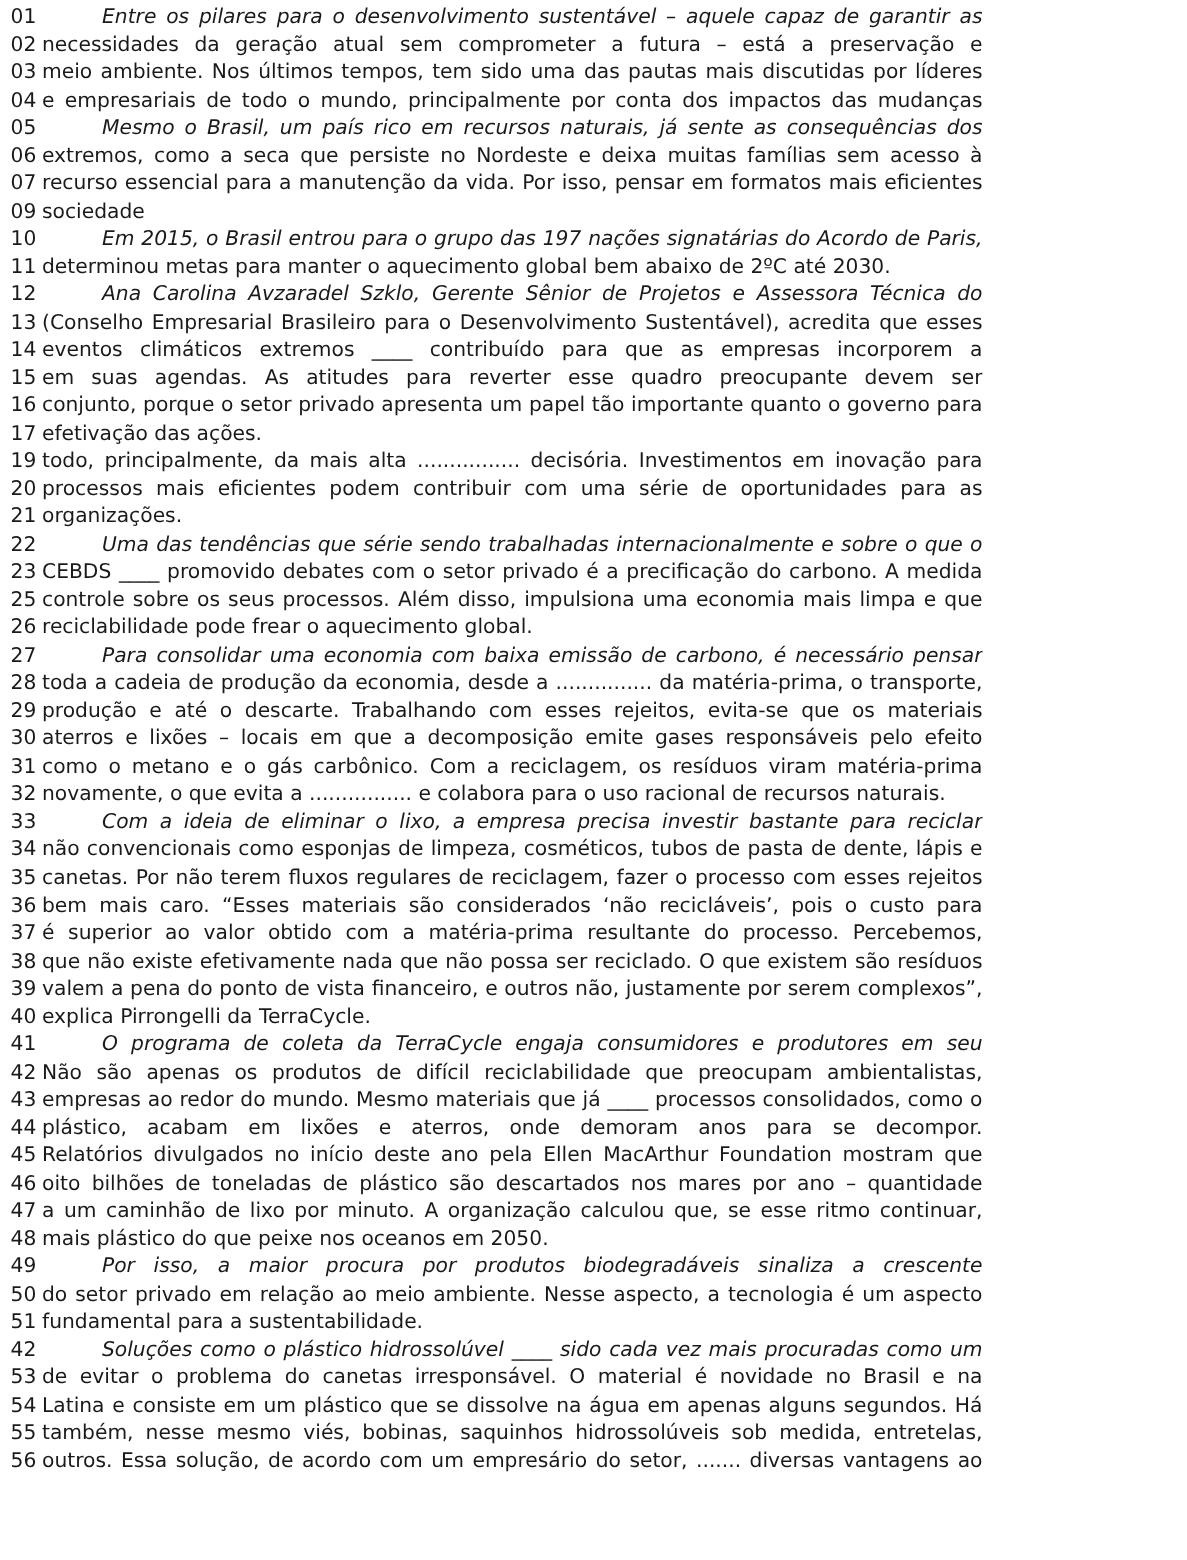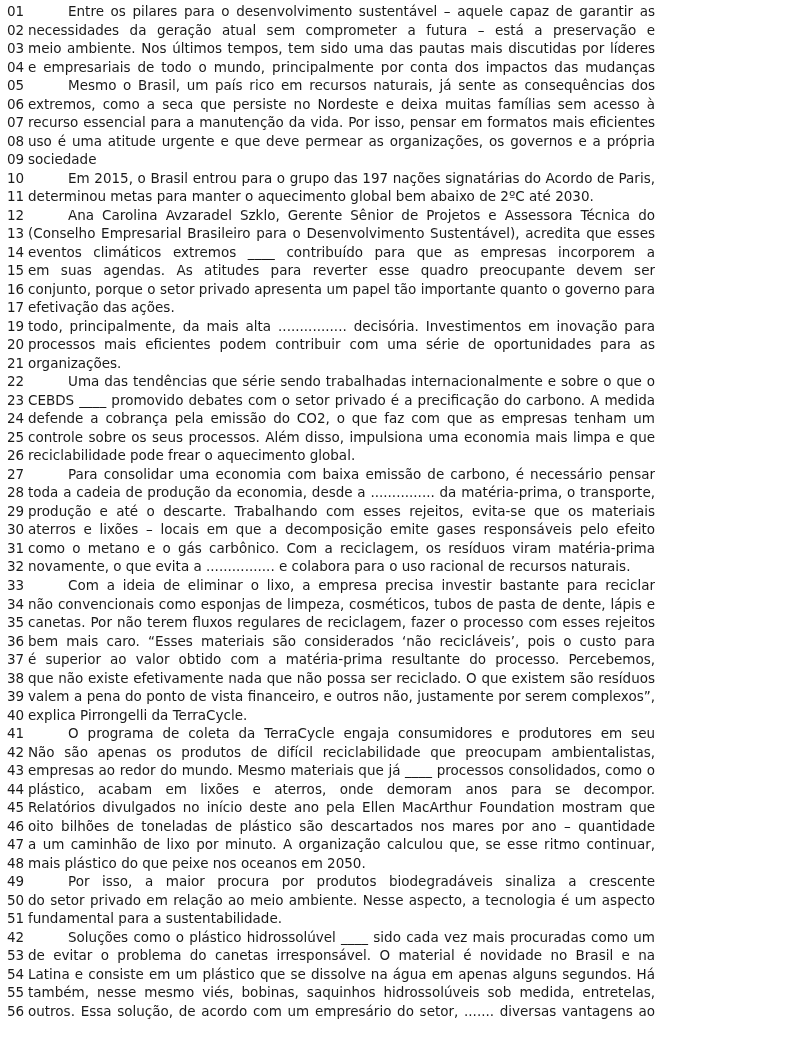--- a/index.html
+++ b/index.html
@@ -43,20 +43,21 @@
     line-height: 18.53px;
     text-align: justify;
     text-align-last: justify;
     text-justify: inter-word;
   }
   .txt.flush {
     text-align-last: left;
   }
   .txt.indent {
     text-indent: 40px;
+    font-style: italic;
   }
 </style>
 </head>
 <body>
 
 <div class="page">
     <div class="line">
     <span class="num">01</span>
     <span class="txt indent">Entre os pilares para o desenvolvimento sustentável – aquele capaz de garantir as</span>
   </div>
@@ -78,24 +79,20 @@
   </div>
     <div class="line">
     <span class="num">06</span>
     <span class="txt">extremos, como a seca que persiste no Nordeste e deixa muitas famílias sem acesso à água,</span>
   </div>
     <div class="line">
     <span class="num">07</span>
     <span class="txt">recurso essencial para a manutenção da vida. Por isso, pensar em formatos mais eficientes de</span>
   </div>
     <div class="line">
-    <span class="num">08</span>
-    <span class="txt">uso é uma atitude urgente e que deve permear as organizações, os governos e a própria</span>
-  </div>
-    <div class="line">
     <span class="num">09</span>
     <span class="txt flush">sociedade</span>
   </div>
     <div class="line">
     <span class="num">10</span>
     <span class="txt indent">Em 2015, o Brasil entrou para o grupo das 197 nações signatárias do Acordo de Paris, que</span>
   </div>
     <div class="line">
     <span class="num">11</span>
     <span class="txt flush">determinou metas para manter o aquecimento global bem abaixo de 2ºC até 2030.</span>
@@ -138,24 +135,20 @@
   </div>
     <div class="line">
     <span class="num">22</span>
     <span class="txt indent">Uma das tendências que série sendo trabalhadas internacionalmente e sobre o que o</span>
   </div>
     <div class="line">
     <span class="num">23</span>
     <span class="txt">CEBDS ____ promovido debates com o setor privado é a precificação do carbono. A medida</span>
   </div>
     <div class="line">
-    <span class="num">24</span>
-    <span class="txt">defende a cobrança pela emissão do CO2, o que faz com que as empresas tenham um maior</span>
-  </div>
-    <div class="line">
     <span class="num">25</span>
     <span class="txt">controle sobre os seus processos. Além disso, impulsiona uma economia mais limpa e que</span>
   </div>
     <div class="line">
     <span class="num">26</span>
     <span class="txt flush">reciclabilidade pode frear o aquecimento global.</span>
   </div>
     <div class="line">
     <span class="num">27</span>
     <span class="txt indent">Para consolidar uma economia com baixa emissão de carbono, é necessário pensar em</span>

